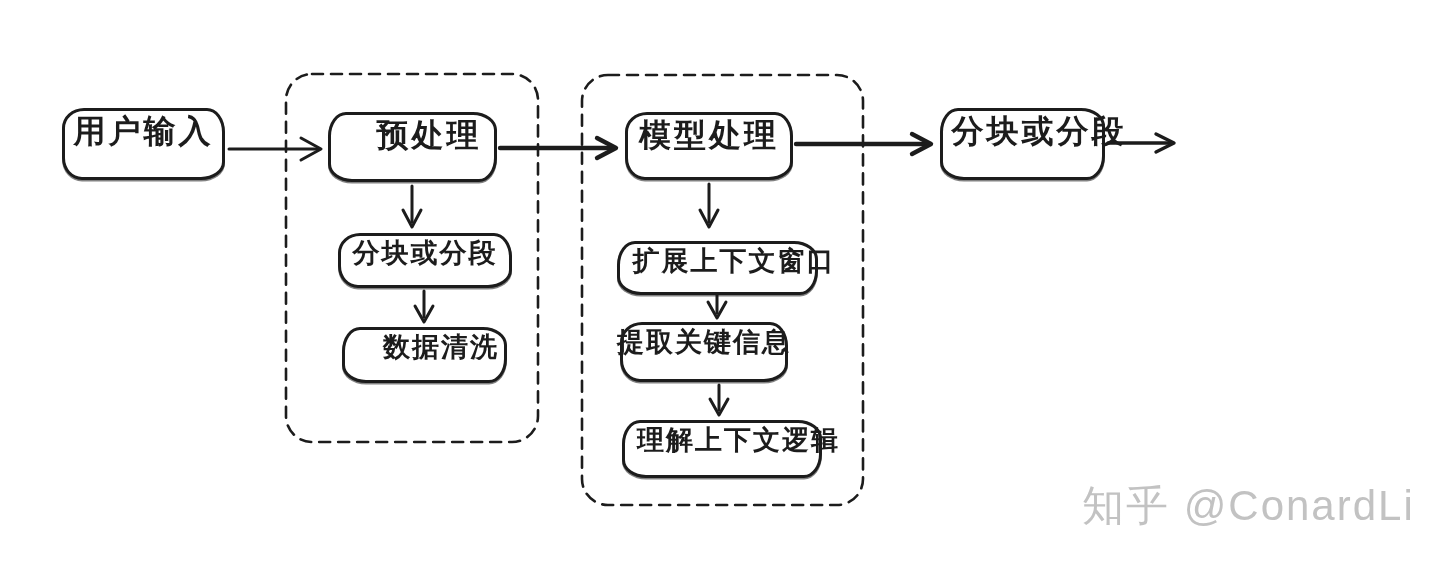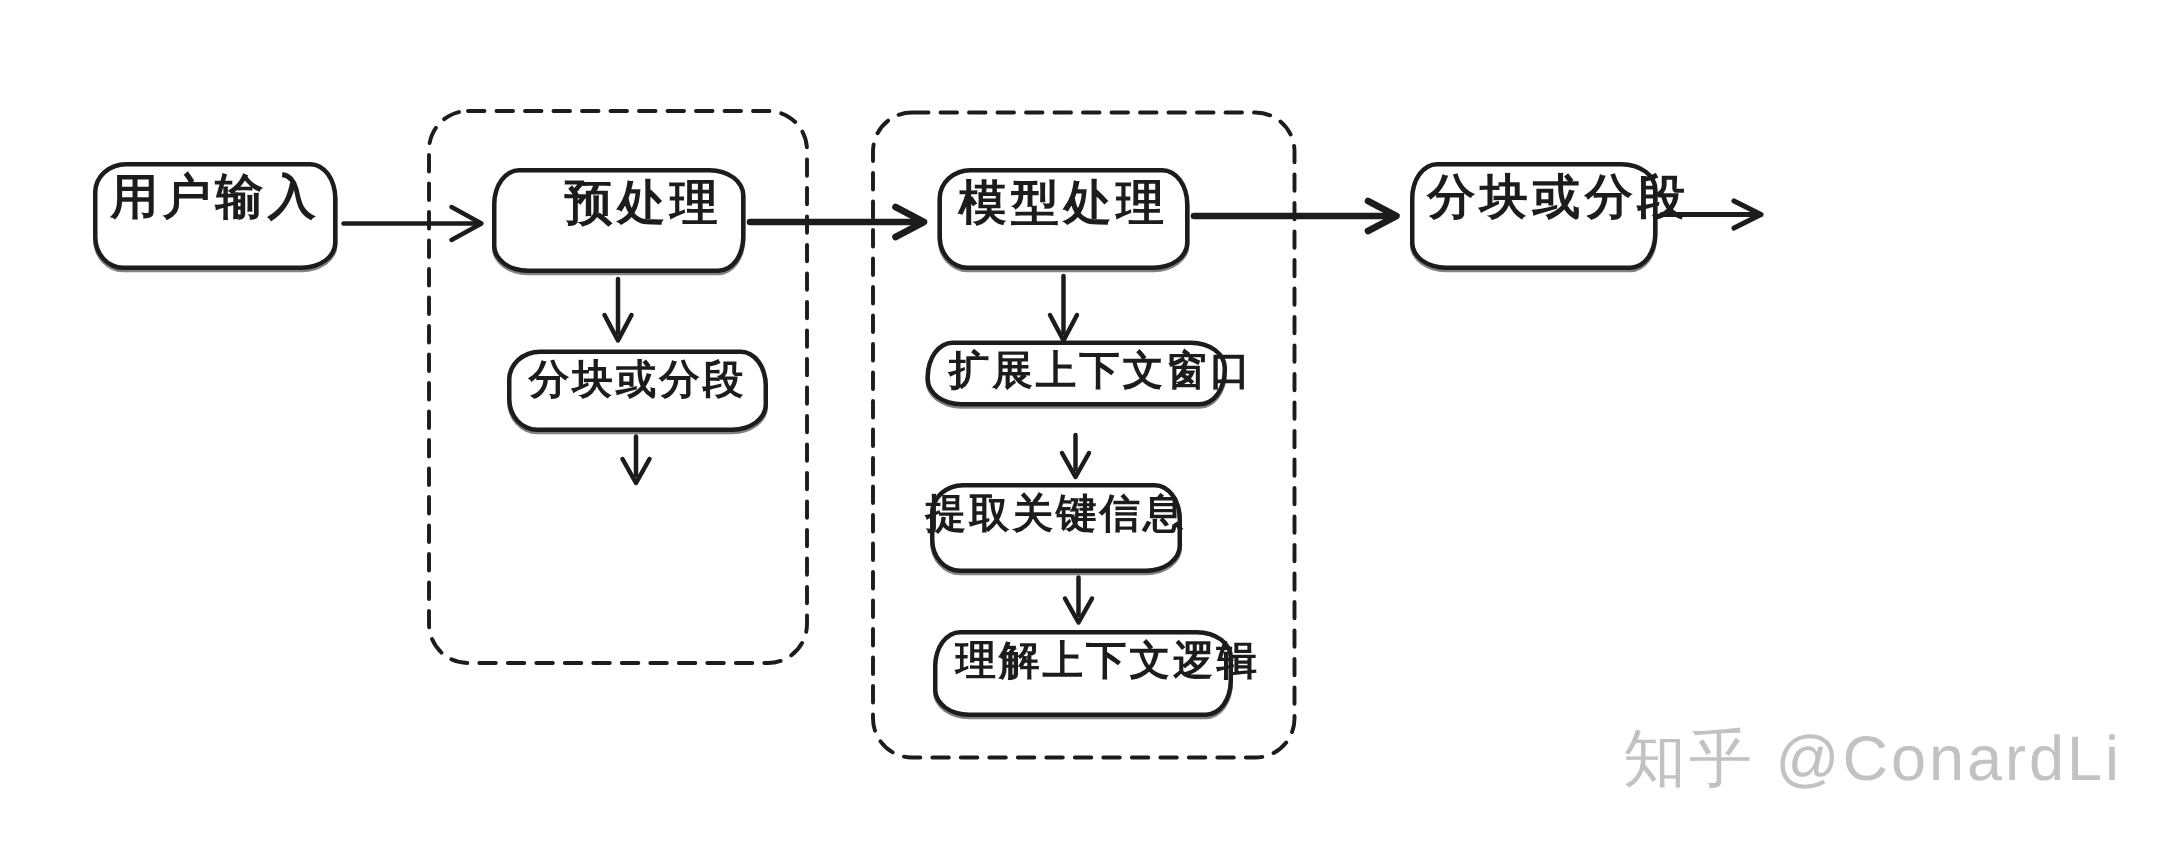--- a/index.html
+++ b/index.html
@@ -113,26 +113,29 @@
   </div>
 
   <div class="node main r2" style="left:328px; top:112px; width:169px; height:70px;">
     <span class="node-label">预处理</span>
   </div>
 
   <div class="node sub r1" style="left:338px; top:233px; width:174px; height:55px;">
     <span class="node-label">分块或分段</span>
   </div>
 
+  <div class="node sub r2" style="left:342px; top:327px; width:165px; height:56px;">
+    <span class="node-label">数据清洗</span>
+  </div>
 
   <div class="node main r1" style="left:625px; top:112px; width:168px; height:68px;">
     <span class="node-label">模型处理</span>
   </div>
 
-  <div class="node sub r2" style="left:617px; top:227px; width:201px; height:44px;font-family:Liberation Mono, monospace;">
+  <div class="node sub r2" style="left:617px; top:241px; width:201px; height:54px;font-family:Liberation Mono, monospace;">
     <span class="node-label">扩展上下文窗口</span>
   </div>
 
   <div class="node sub r1" style="left:620px; top:322px; width:168px; height:60px;">
     <span class="node-label">提取关键信息</span>
   </div>
 
   <div class="node sub r2" style="left:622px; top:420px; width:200px; height:58px;">
     <span class="node-label">理解上下文逻辑</span>
   </div>

